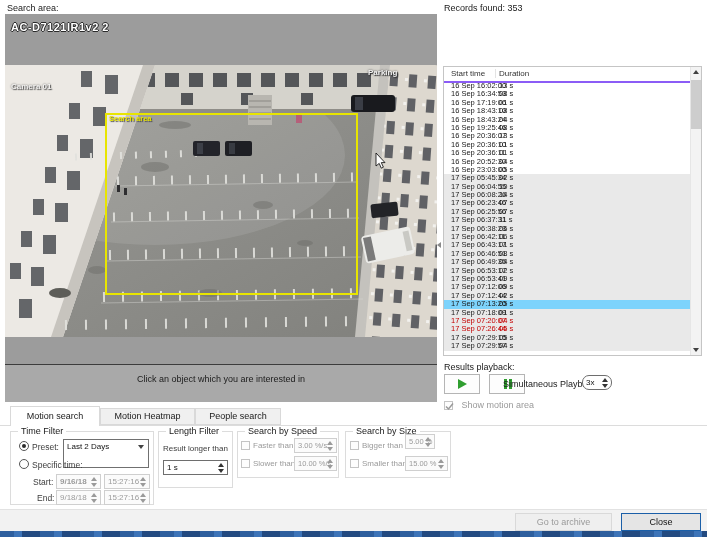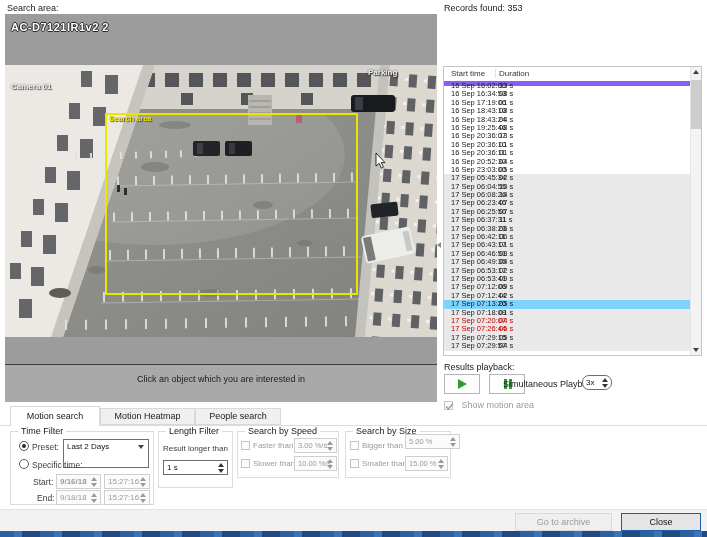--- a/index.html
+++ b/index.html
@@ -19,21 +19,21 @@
   .sel-label{position:absolute;left:104px;top:49px;font-size:7.5px;font-weight:bold;color:#e8e500;
     text-shadow:1px 1px 1px #444;white-space:nowrap;}
   .sep-line{left:0;top:350px;width:432px;height:1px;background:#3c3c3c;}
   .caption-strip{left:0;top:351px;width:432px;height:37px;background:#a9a9a9;text-align:center;}
   .caption-strip .lbl{display:inline-block;margin-top:9px;color:#1c1c1c;}
   .splitter{left:437px;top:242px;width:0;height:0;border-top:3px solid transparent;border-bottom:3px solid transparent;border-right:4px solid #8a8a8a;}
 
   
   .records-found{left:444px;top:3px;}
   .list{left:443px;top:66px;width:259px;height:290px;border:1px solid #c5c5c5;background:#fff;box-sizing:border-box;}
-  .list-header{position:absolute;left:0;top:0;width:247px;height:14px;border-bottom:5px solid #8b5cf6;font-size:8px;color:#333;}
+  .list-header{position:absolute;left:0;top:0;width:247px;height:14px;border-bottom:2px solid #8b5cf6;font-size:8px;color:#333;}
   .list-header .h1{position:absolute;left:7px;top:2px;}
   .list-header .h2{position:absolute;left:55px;top:2px;border-left:1px solid #e3e3e3;padding-left:3px;margin-left:-4px;}
   .rows{position:absolute;left:0;top:15px;width:247px;}
   .row{position:relative;height:8.4px;line-height:8.4px;font-size:7.5px;color:#1a1a1a;white-space:nowrap;}
   .row.band{background:#e9e9e9;}
   .row.sel{background:#7dd3fc;}
   .row.red{color:#c40000;}
   .row .c1{position:absolute;left:7px;}
   .row .c2{position:absolute;left:55px;}
   .vscroll{position:absolute;right:0;top:0;width:10px;height:288px;background:#f3f3f3;border-left:1px solid #e6e6e6;}
@@ -494,21 +494,21 @@
           <i class="a-up"></i>
           <i class="a-dn"></i>
         </span>
     </div>
   </div>
 
   <div class="gb" style="left:345px;top:431px;width:106px;height:47px;">
     <div class="gb-title">Search by Size</div>
     <span class="chk dis" style="position:absolute;left:4px;top:9px;"></span>
     <span class="fl gray" style="left:16px;top:9px;font-size:8px;">Bigger than</span>
-    <div class="spin dis" style="left:59px;top:2px;width:55px;font-size:7.5px;">
+    <div class="spin dis" style="left:59px;top:2px;width:30px;font-size:7.5px;">
       <span class="val">5.00 %</span>
       <span class="arr">
           <i class="a-up"></i>
           <i class="a-dn"></i>
         </span>
     </div>
     <span class="chk dis" style="position:absolute;left:4px;top:27px;"></span>
     <span class="fl gray" style="left:16px;top:27px;font-size:8px;">Smaller than</span>
     <div class="spin dis" style="left:59px;top:24px;width:43px;font-size:7.5px;">
       <span class="val">15.00 %</span>

